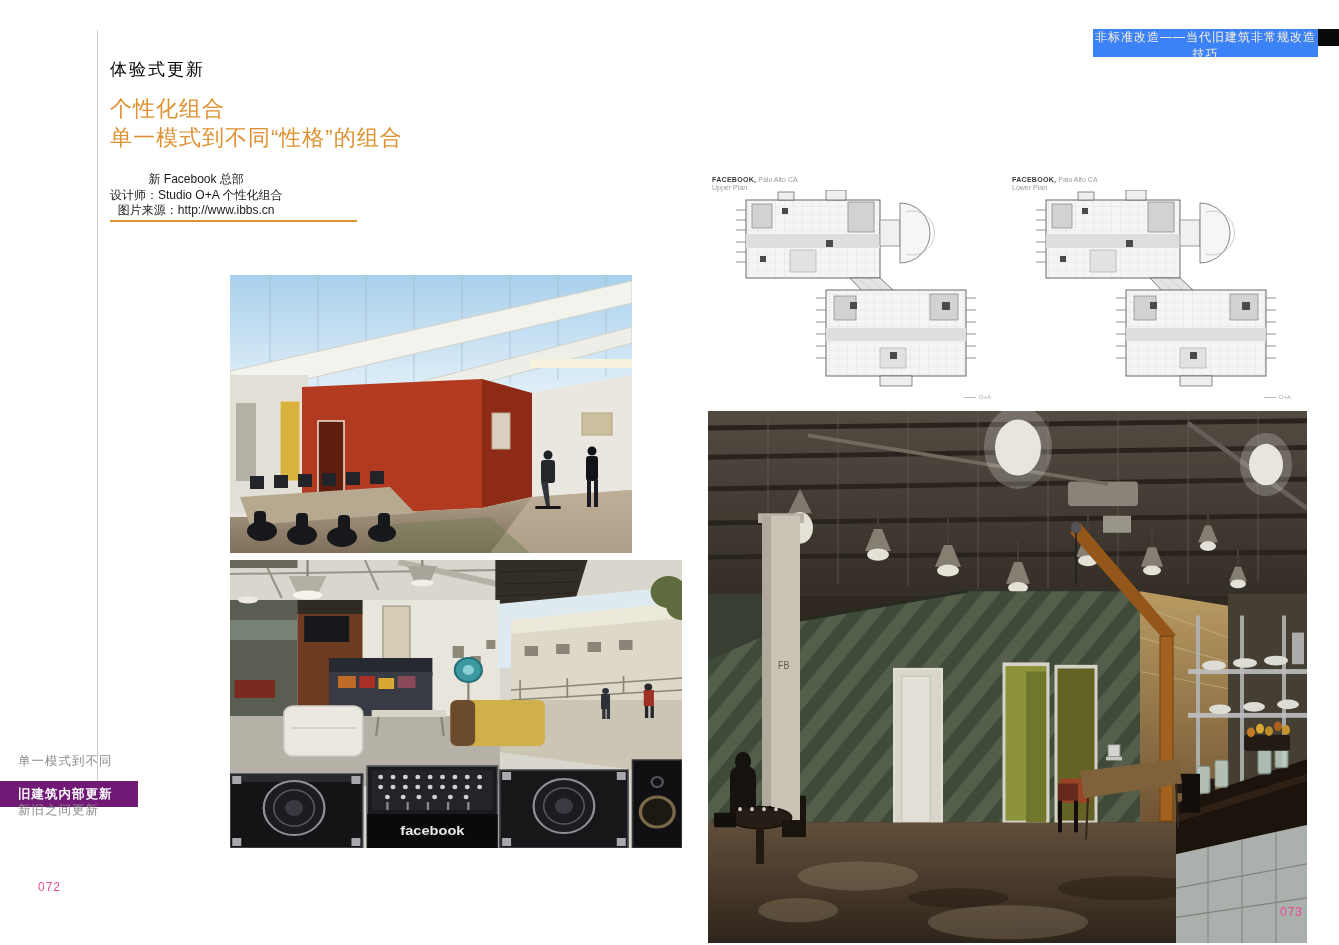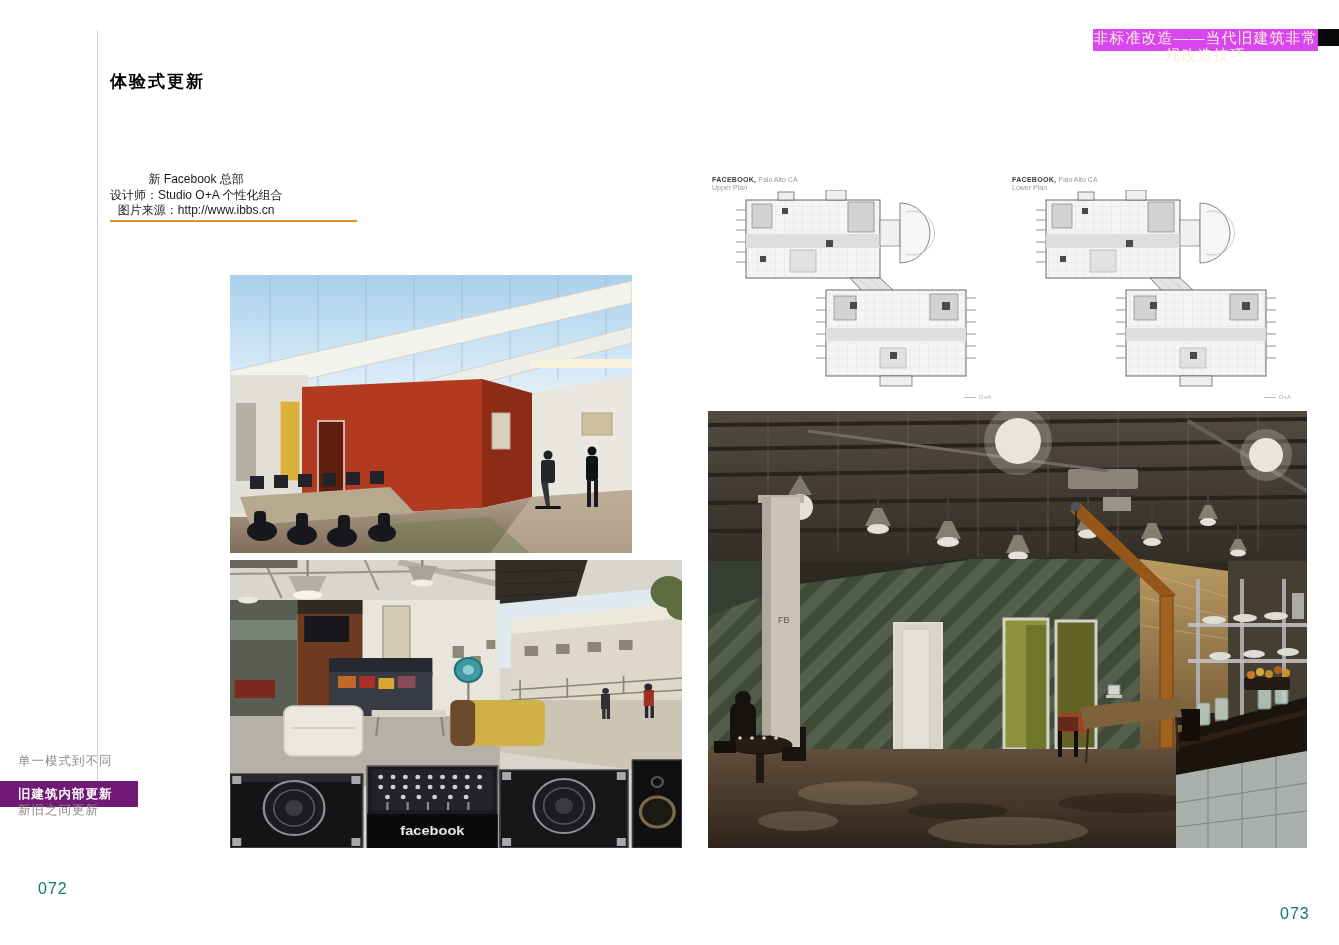--- a/index.html
+++ b/index.html
@@ -1,67 +1,69 @@
 <!DOCTYPE html>
 <html><head>
 <meta charset="utf-8">
 <style>
   html,body{margin:0;padding:0;background:#fff;}
   .spread{position:relative;width:1339px;height:945px;background:#ffffff;overflow:hidden;
           font-family:"Liberation Sans","DejaVu Sans",sans-serif;}
   .abs{position:absolute;}
   
-  .header-bar{left:1093px;top:29px;width:225px;height:22px;background:#d946ef;color:#FAF0DC;
-              font-size:15px;line-height:17px;text-align:center;letter-spacing:1px;}
+  .header-bar{left:1093px;top:29px;width:225px;height:28px;background:#3b82f6;color:#FAF0DC;
+              font-size:12px;line-height:17px;text-align:center;letter-spacing:1px;}
   .header-square{left:1318px;top:29px;width:21px;height:17px;background:#0a0a0a;}
   .vrule{left:97px;top:30px;width:1px;height:752px;background:#cfcfcf;}
   
-  .section-title{left:110px;top:58px;font-size:17px;font-weight:bold;color:#000;letter-spacing:2px;margin-top:12px;}
+  .section-title{left:110px;top:58px;font-size:17px;font-weight:normal;color:#000;letter-spacing:2px;}
   .heading{left:110px;top:94px;font-size:22px;color:#E0912F;line-height:29px;letter-spacing:1px;}
   .credit{left:110px;top:172px;font-size:12px;line-height:15.5px;color:#1a1a1a;text-align:center;}
   .orange-rule{left:110px;top:220px;width:247px;height:2px;background:#E0912F;}
   .body-text{left:102px;top:268px;width:117px;font-size:12.5px;line-height:21.6px;color:#2b2b2b;
              text-align:justify;text-justify:inter-ideograph;text-indent:2.6em;}
   
   .photo1{left:230px;top:275px;width:402px;height:278px;}
   .photo2{left:230px;top:560px;width:452px;height:288px;}
-  .photo3{left:708px;top:411px;width:599px;height:437px;}
+  .photo3{left:708px;top:411px;width:599px;height:532px;}
   .photo1 svg,.photo2 svg,.photo3 svg,.plan-drawing svg{display:block;width:100%;height:100%;}
   
   .plan{width:283px;height:226px;}
   .plan-a{left:712px;top:176px;}
   .plan-b{left:1012px;top:176px;}
   .plan-caption{position:absolute;left:0;top:0;font-size:7px;line-height:8px;color:#9a9a9a;}
   .plan-caption b{color:#3a3a3a;font-weight:bold;letter-spacing:.3px;}
   .plan-drawing{position:absolute;left:18px;top:14px;width:263px;height:200px;}
   .plan-note{position:absolute;right:4px;bottom:2px;font-size:6px;color:#aaa;display:flex;align-items:center;gap:3px;}
   .plan-note .dash{display:inline-block;width:12px;height:1px;background:#bbb;}
   
   .side-item{left:18px;font-size:12.5px;color:#8c8c8c;letter-spacing:1px;}
   .side-item-1{top:753px;}
   .side-item-3{top:802px;}
   .side-tab{left:0;top:781px;width:138px;height:26px;background:#701a75;color:#ffffff;
             font-size:12.5px;line-height:26px;padding-left:18px;letter-spacing:1px;box-sizing:border-box;font-weight:bold;}
   
-  .pagenum{top:880px;font-size:16px;color:#0f766e;letter-spacing:1px;}
+  .pagenum{top:880px;font-size:12px;color:#ec4899;letter-spacing:1px;}
   .pagenum-l{left:38px;}
   .pagenum-r{left:1280px;margin-top:25px;}
 </style>
 </head>
 <body>
 
 <div class="spread">
 
   <div class="abs header-bar">非标准改造——当代旧建筑非常规改造技巧</div>
   <div class="abs header-square"></div>
 
   <div class="abs vrule"></div>
 
   <div class="abs section-title">体验式更新</div>
   <div class="abs heading">
+    <div>个性化组合</div>
+    <div>单一模式到不同“性格”的组合</div>
   </div>
 
   <div class="abs credit">
     <div>新 Facebook 总部</div>
     <div>设计师：Studio O+A 个性化组合</div>
     <div>图片来源：http://www.ibbs.cn</div>
   </div>
   <div class="abs orange-rule"></div>
 
 

